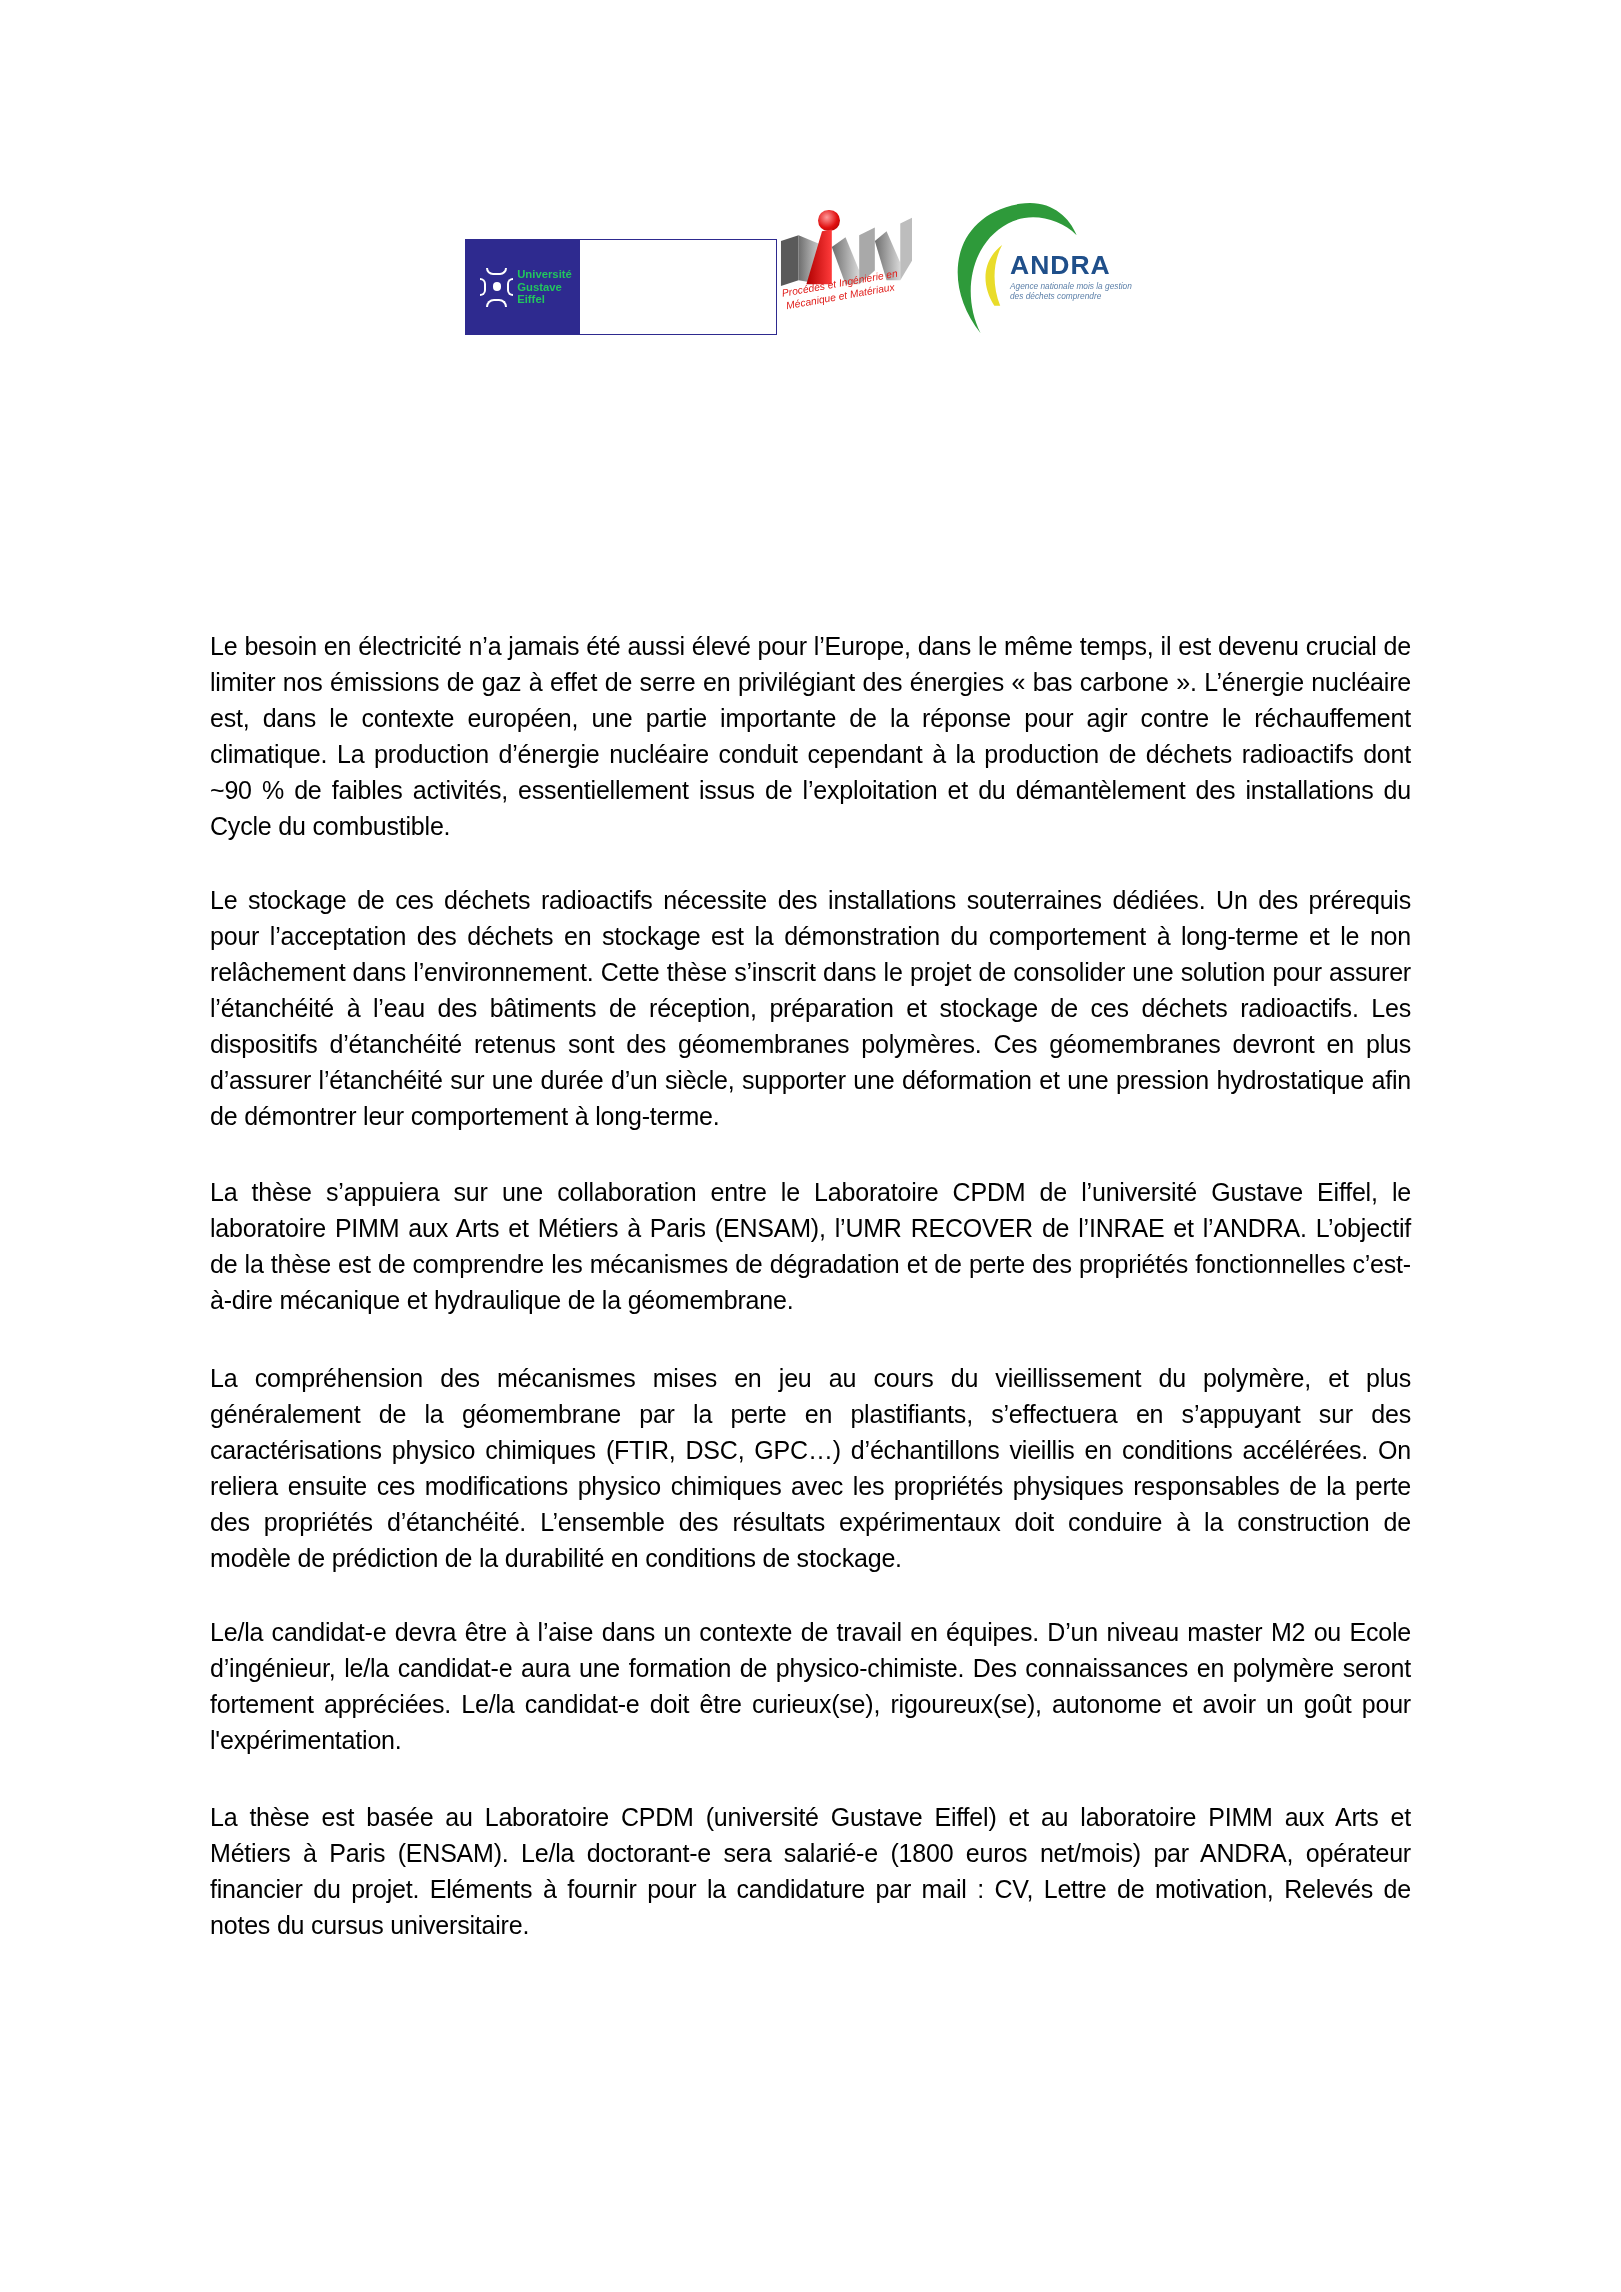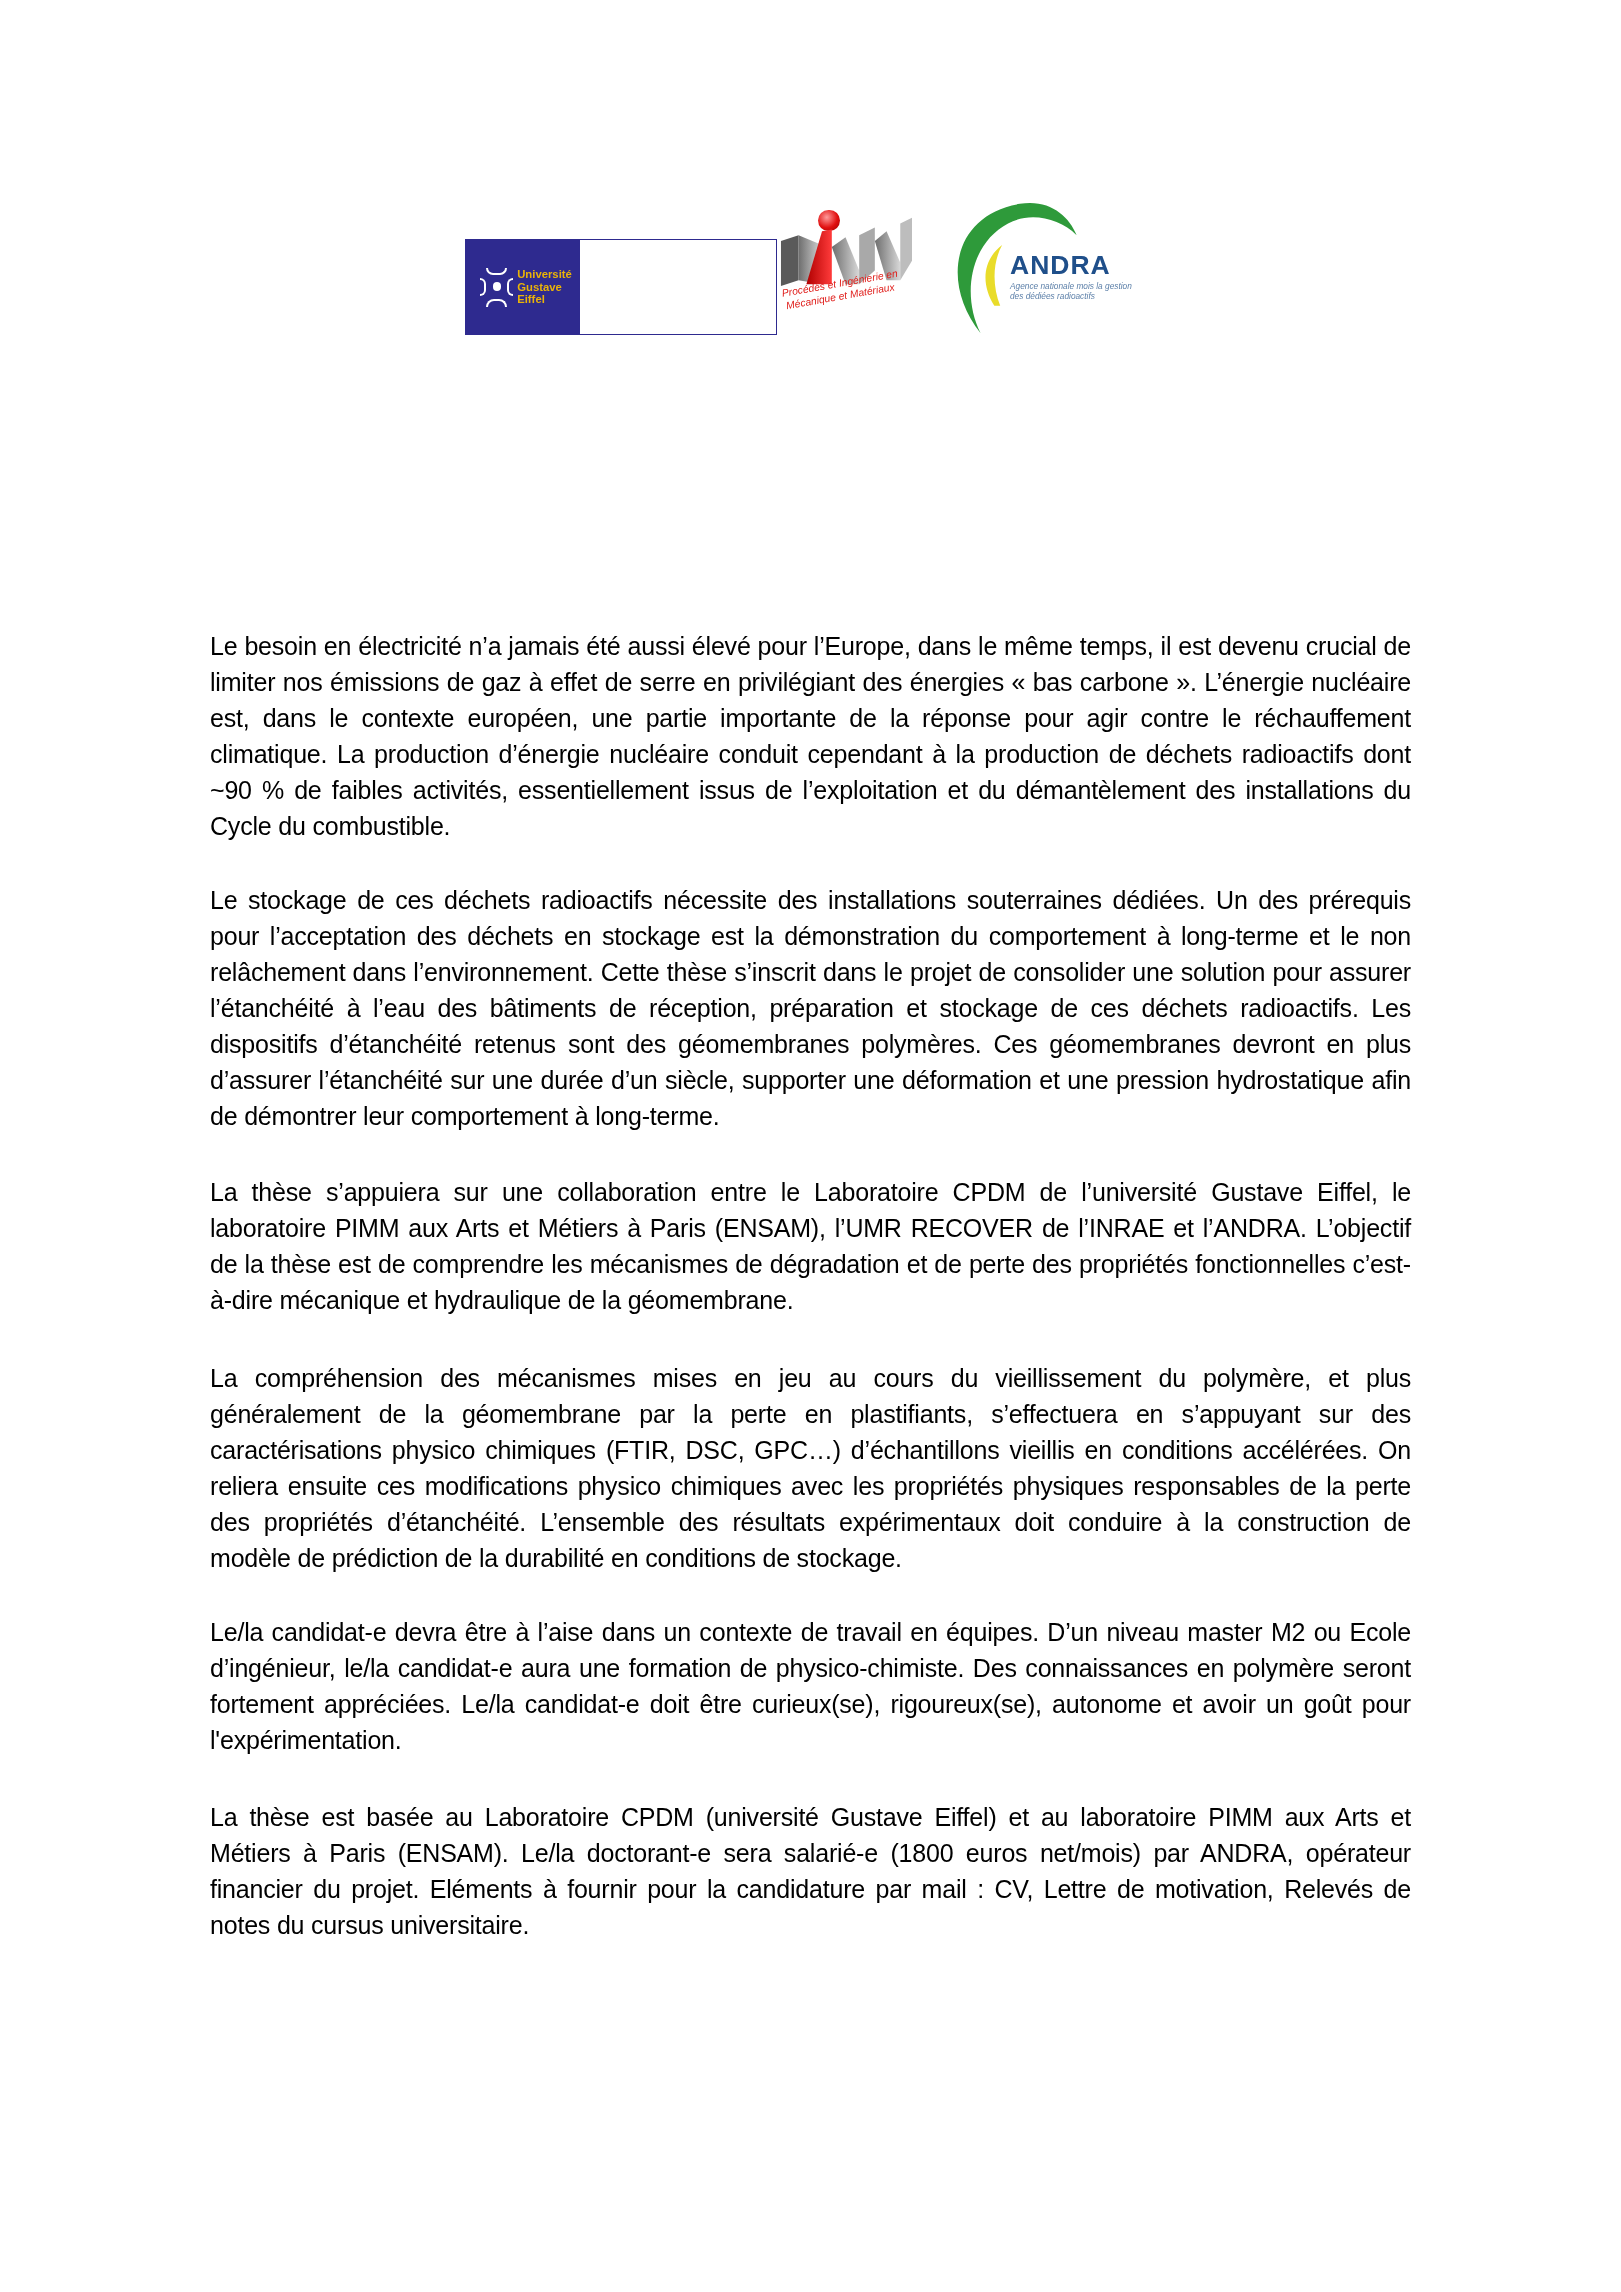--- a/index.html
+++ b/index.html
@@ -4,21 +4,21 @@
 <style>
   html, body { margin: 0; padding: 0; background: #ffffff; }
   body { width: 1621px; height: 2293px; position: relative; overflow: hidden;
          font-family: "Liberation Sans", sans-serif; color: #000000; }
   .page { position: absolute; left: 0; top: 0; width: 1621px; height: 2293px; background: #fff; }
 
   
   .logos { position: absolute; top: 196px; left: 461px; width: 706px; height: 147px; }
   .logo-ugE { position: absolute; left: 3.9px; top: 43px; width: 310px; height: 94px;
               border: 1px solid #2e2a8f; display: flex; background: #fff; }
-  .ug-left { width: 114px; height: 100%; background: #2e2a8f; color: #eab308; display: flex; align-items: center; padding-left: 18px; box-sizing: border-box; }
+  .ug-left { width: 114px; height: 100%; background: #2e2a8f; color: #22c55e; display: flex; align-items: center; padding-left: 18px; box-sizing: border-box; }
   .ug-mark { width: 25.5px; height: 39px; position: relative; margin-right: 7.8px; }
   .ug-mark .dot { position: absolute; left: 8.8px; top: 14.7px; width: 8.8px; height: 8.8px; border-radius: 50%; background: #fff; }
   .ug-mark .arcT, .ug-mark .arcB { position: absolute; left: 2px; width: 21.6px; height: 7.8px; border: 2.9px solid #fff; box-sizing: border-box; }
   .ug-mark .arcT { top: 0; border-top: none; border-radius: 0 0 11.8px 11.8px; }
   .ug-mark .arcB { bottom: 0; border-bottom: none; border-radius: 11.8px 11.8px 0 0; }
   .ug-mark .arcL, .ug-mark .arcR { position: absolute; top: 10.8px; width: 5.9px; height: 17.6px; border: 2.9px solid #fff; box-sizing: border-box; }
   .ug-mark .arcL { left: -3.9px; border-left: none; border-radius: 0 9.8px 9.8px 0; }
   .ug-mark .arcR { right: -3.9px; border-right: none; border-radius: 9.8px 0 0 9.8px; }
   .ug-name { font-size: 11.3px; font-weight: bold; line-height: 12.7px; }
   .ug-right { flex: 1; padding: 20.6px 0 0 14.7px; color: #2e2a8f; font-size: 7.4px; line-height: 9.3px; letter-spacing: 0.1px; }
@@ -104,21 +104,21 @@
     </div>
 
     <div class="logo-andra">
       <svg width="216" height="147" style="position:absolute;left:0;top:0" viewBox="0 0 220 150">
         <path d="M 30 140 C -10 90 0 20 70 8 C 100 3 120 20 128 40 C 110 22 80 16 58 28 C 20 48 10 100 30 140 Z" fill="#2e9a3a"></path>
         <path d="M 44 112 C 30 90 32 65 52 50 C 42 68 42 92 50 112 Z" fill="#e9dc2a"></path>
       </svg>
       <div class="andra-word">ANDRA</div>
       <div class="andra-sub">
         <div>Agence nationale mois la gestion</div>
-        <div>des dédiées radioactifs</div>
+        <div>des déchets comprendre</div>
       </div>
     </div>
   </div>
 
 
   <div class="body p1">
       <p>Le besoin en électricité n’a jamais été aussi élevé pour l’Europe, dans le même temps, il est devenu crucial de limiter nos émissions de gaz à effet de serre en privilégiant des énergies « bas carbone ». L’énergie nucléaire est, dans le contexte européen, une partie importante de la réponse pour agir contre le réchauffement climatique. La production d’énergie nucléaire conduit cependant à la production de déchets radioactifs dont ~90 % de faibles activités, essentiellement issus de l’exploitation et du démantèlement des installations du Cycle du combustible.</p>
     </div>
   <div class="body p2">
       <p>Le stockage de ces déchets radioactifs nécessite des installations souterraines dédiées. Un des prérequis pour l’acceptation des déchets en stockage est la démonstration du comportement à long-terme et le non relâchement dans l’environnement. Cette thèse s’inscrit dans le projet de consolider une solution pour assurer l’étanchéité à l’eau des bâtiments de réception, préparation et stockage de ces déchets radioactifs. Les dispositifs d’étanchéité retenus sont des géomembranes polymères. Ces géomembranes devront en plus d’assurer l’étanchéité sur une durée d’un siècle, supporter une déformation et une pression hydrostatique afin de démontrer leur comportement à long-terme.</p>

